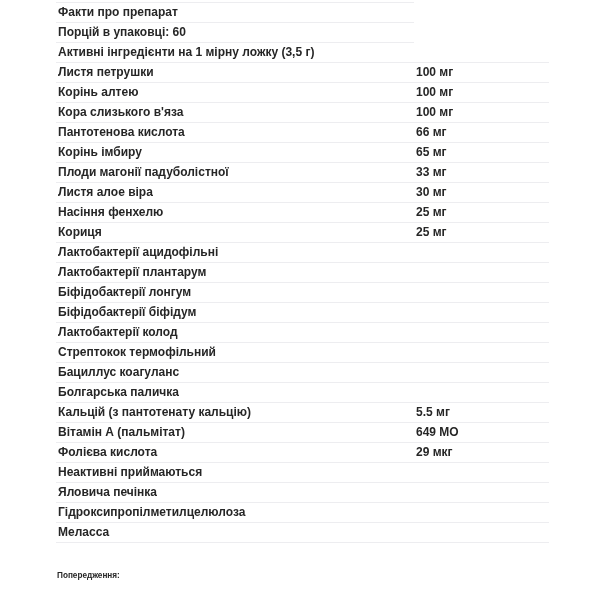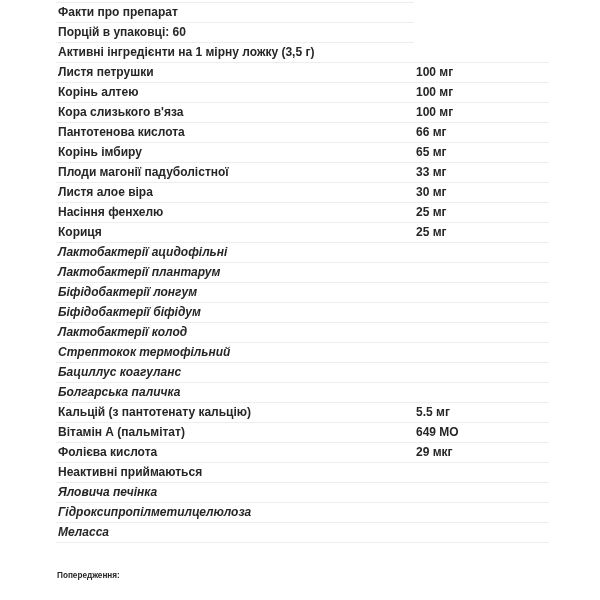--- a/index.html
+++ b/index.html
@@ -67,21 +67,20 @@
   }
   tr.narrow td.col-name {
     border-bottom: 1px solid #ededf0;
   }
   tr.narrow-top td.col-value {
     border-top: none;
   }
 
   
   td.italic {
-    font-style: italic;
     margin-top: 17px;
   }
 
   
   .warning-block {
     position: absolute;
     left: 57px;
     top: 570px;
     width: 492px;
   }

